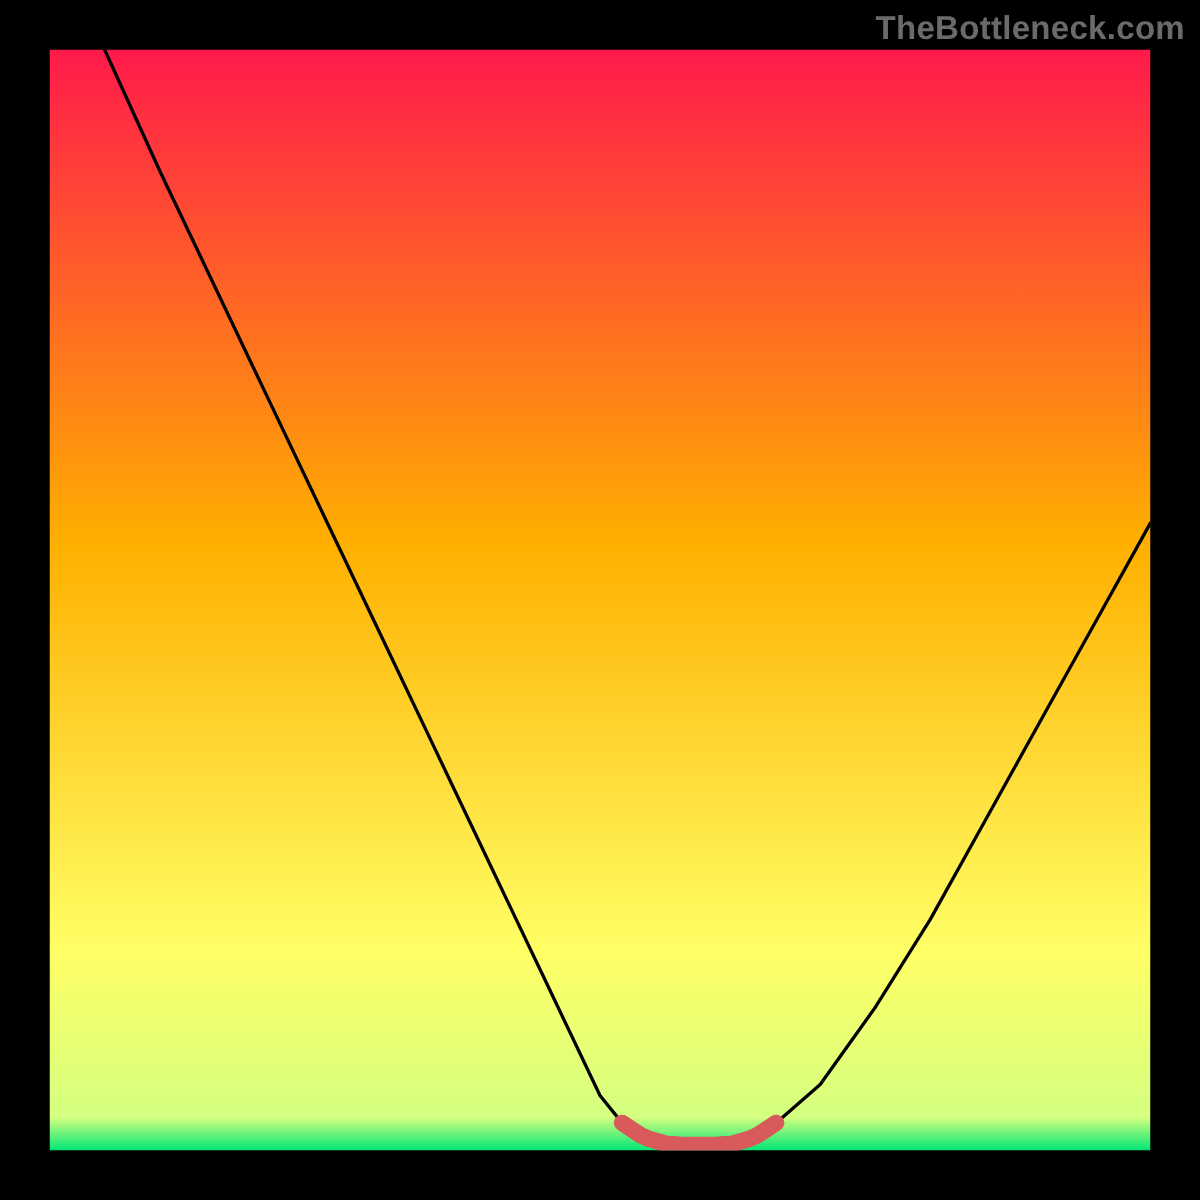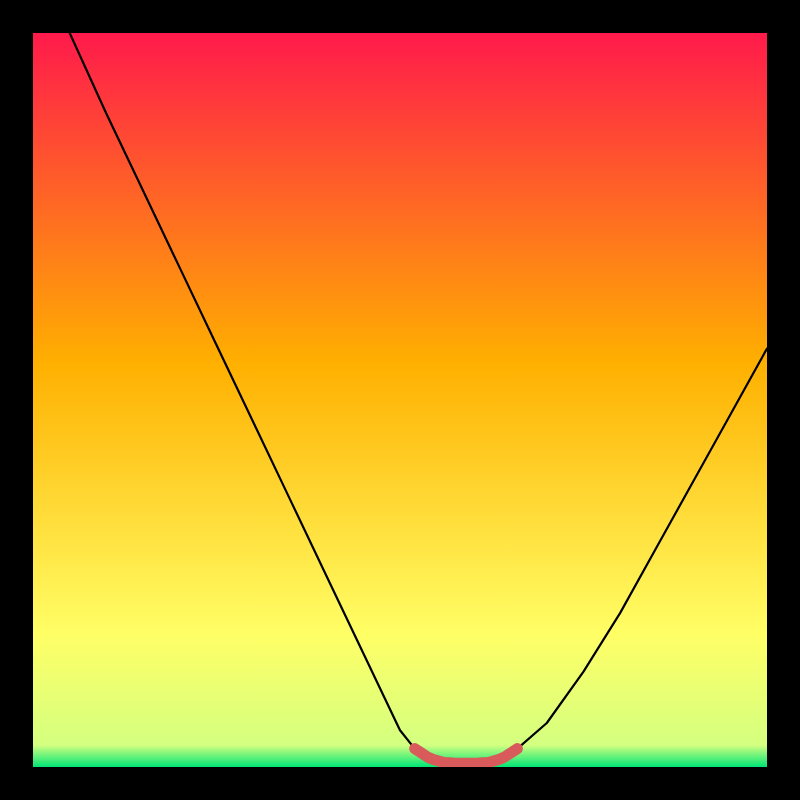--- a/index.html
+++ b/index.html
@@ -38,20 +38,21 @@
   svg {
     display: block;
     width: 734px;
     height: 734px;
   }
 </style>
 </head>
 <body>
 
 <div class="frame">
+  <div class="watermark">TheBottleneck.com</div>
 
   <div class="plot-wrap">
     <svg id="chart-svg" viewBox="0 0 734 734">
       <defs>
         <linearGradient id="bg-grad" x1="0" y1="0" x2="0" y2="1">
           <stop id="g-stop-0" offset="0%" stop-color="#ff1a4b"></stop>
           <stop id="g-stop-1" offset="45%" stop-color="#ffb000"></stop>
           <stop id="g-stop-2" offset="82%" stop-color="#ffff66"></stop>
           <stop id="g-stop-3" offset="97%" stop-color="#d4ff80"></stop>
           <stop id="g-stop-4" offset="100%" stop-color="#00e676"></stop>

